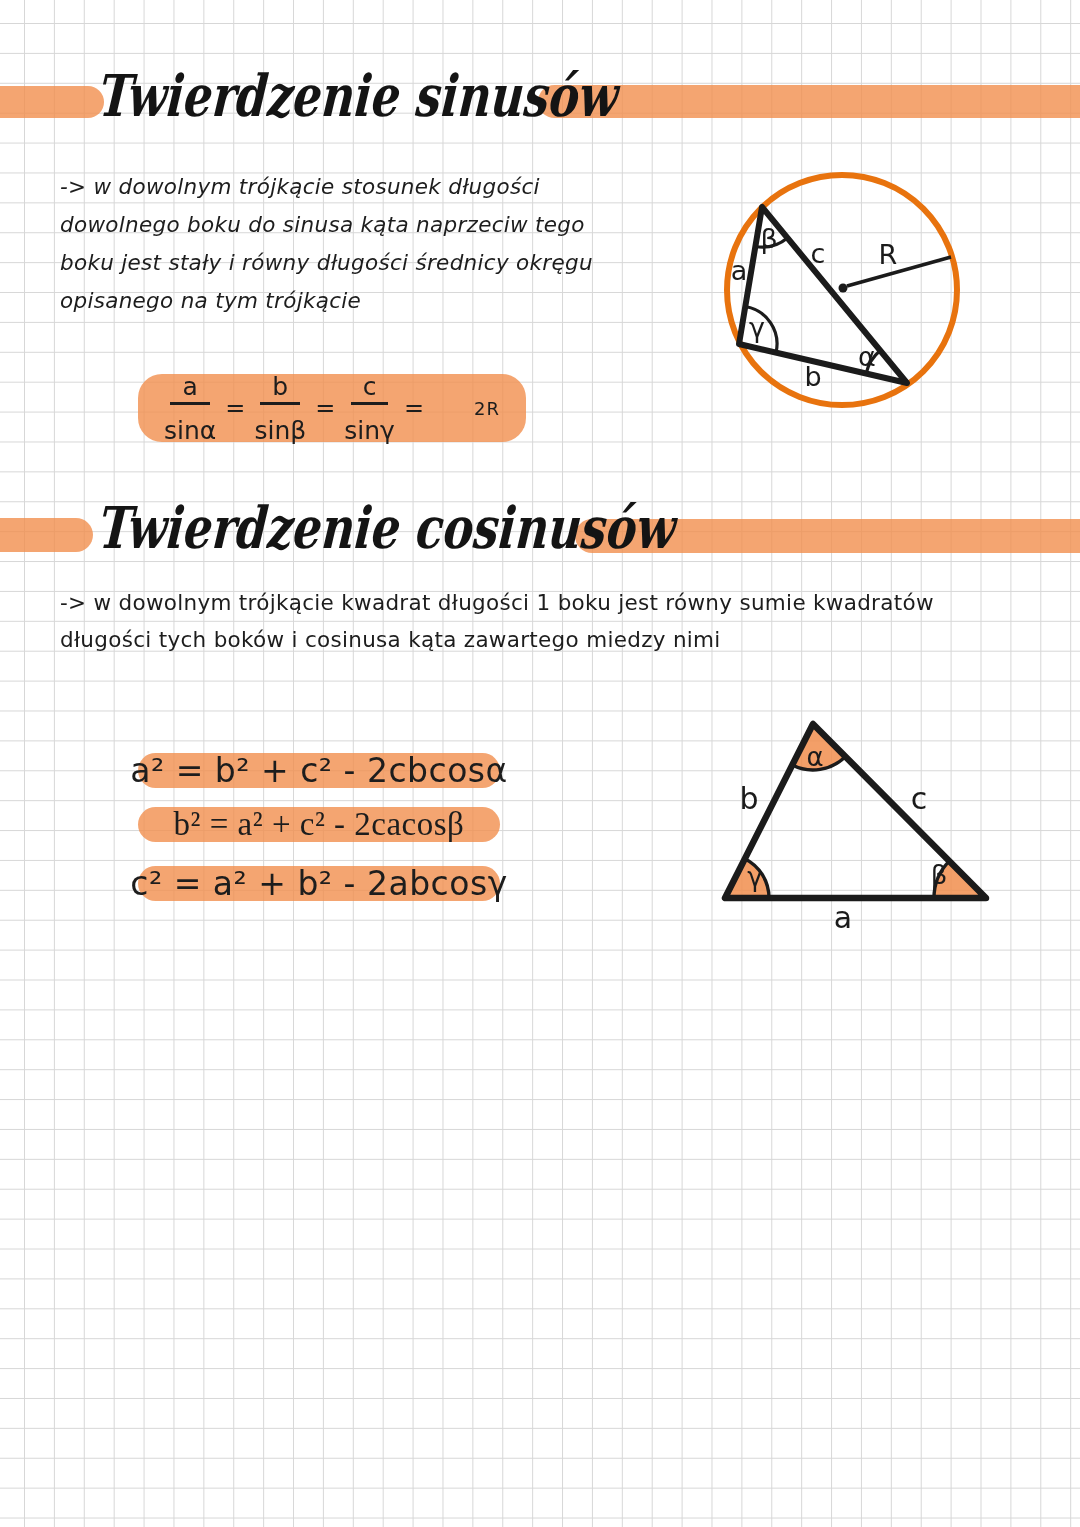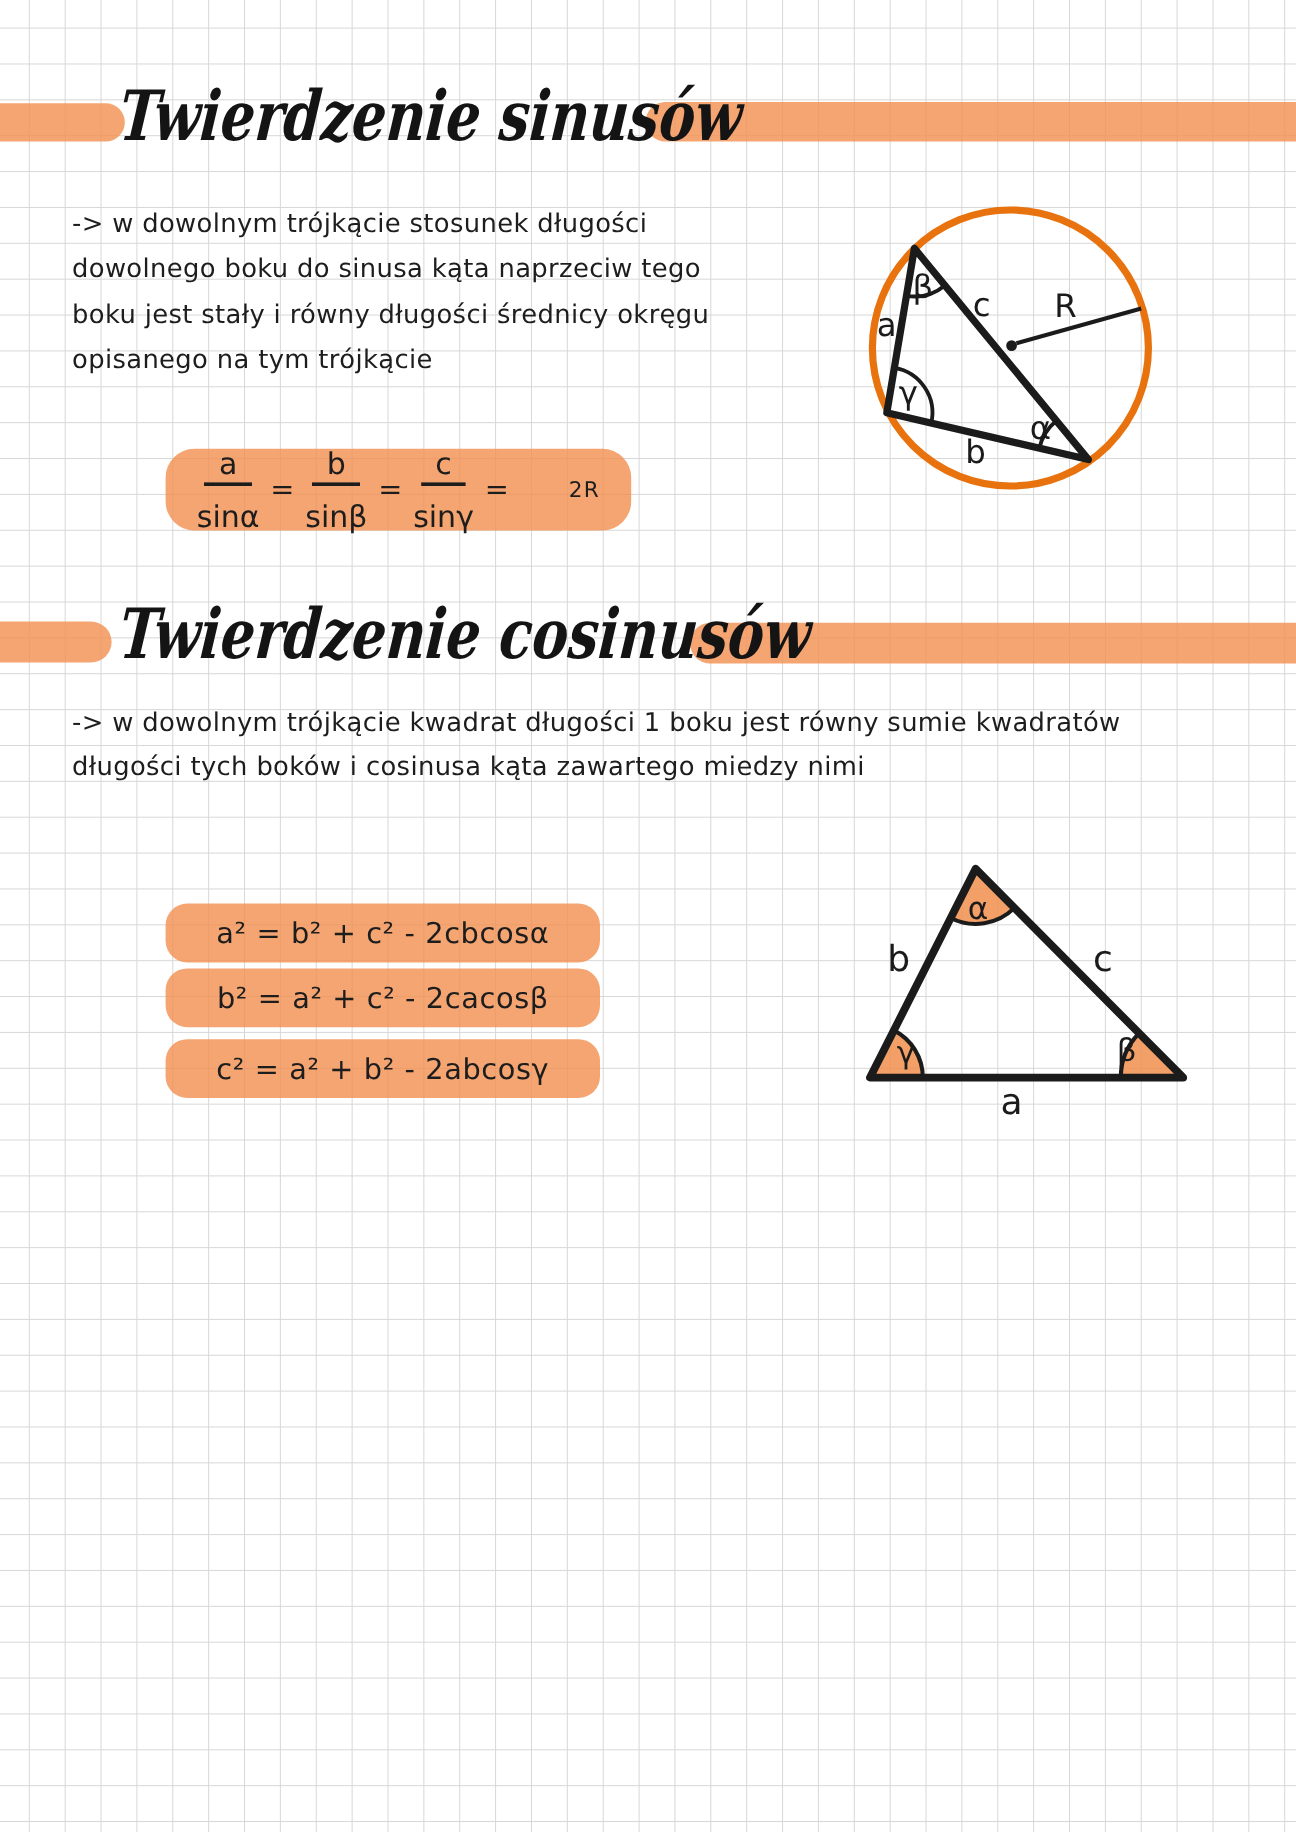--- a/index.html
+++ b/index.html
@@ -46,21 +46,21 @@
   .title-2 { left: 100px; top: 506px; }
 
   .para {
     position: absolute;
     left: 60px;
     font-size: 21.5px;
     line-height: 38px;
     letter-spacing: 0.3px;
     white-space: nowrap;
   }
-  .para-1 { top: 168px; }
+  .para-1 { top: 168px; font-style: italic; }
   .para-2 { top: 584px; line-height: 37px; }
 
   .sine-pill {
     position: absolute;
     left: 138px; top: 374px;
     width: 388px; height: 68px;
     background: rgba(241, 142, 78, 0.80);
     border-radius: 24px;
     display: flex;
     align-items: center;
@@ -75,32 +75,32 @@
     line-height: 1.08;
   }
   .frac .num { padding: 0 12px 2px; border-bottom: 3px solid #1d1d1d; }
   .frac .den { padding-top: 12px; }
   .eq { font-size: 24px; }
   .result { font-size: 18px; letter-spacing: 1px; margin-left: 41px; }
 
   .cos-pill {
     position: absolute;
     left: 138px;
-    width: 362px; height: 49px;
+    width: 362px; height: 35px;
     background: rgba(241, 142, 78, 0.80);
     border-radius: 18px;
     display: flex;
     align-items: center;
     justify-content: center;
-    font-size: 24px;
+    font-size: 33px;
     letter-spacing: 0.5px;
     white-space: nowrap;
   }
   .cos-pill-1 { top: 753px; }
-  .cos-pill-2 { top: 807px; }
+  .cos-pill-2 { top: 807px; font-family: Liberation Serif, serif; }
   .cos-pill-3 { top: 866px; }
 
   svg text {
     font-family: "DejaVu Sans", sans-serif;
     fill: #1b1b1b;
     text-anchor: middle;
   }
   .circle-diagram text { font-size: 27px; }
   .tri-diagram .side-label { font-size: 30px; }
   .tri-diagram .angle-label { font-size: 26px; }

